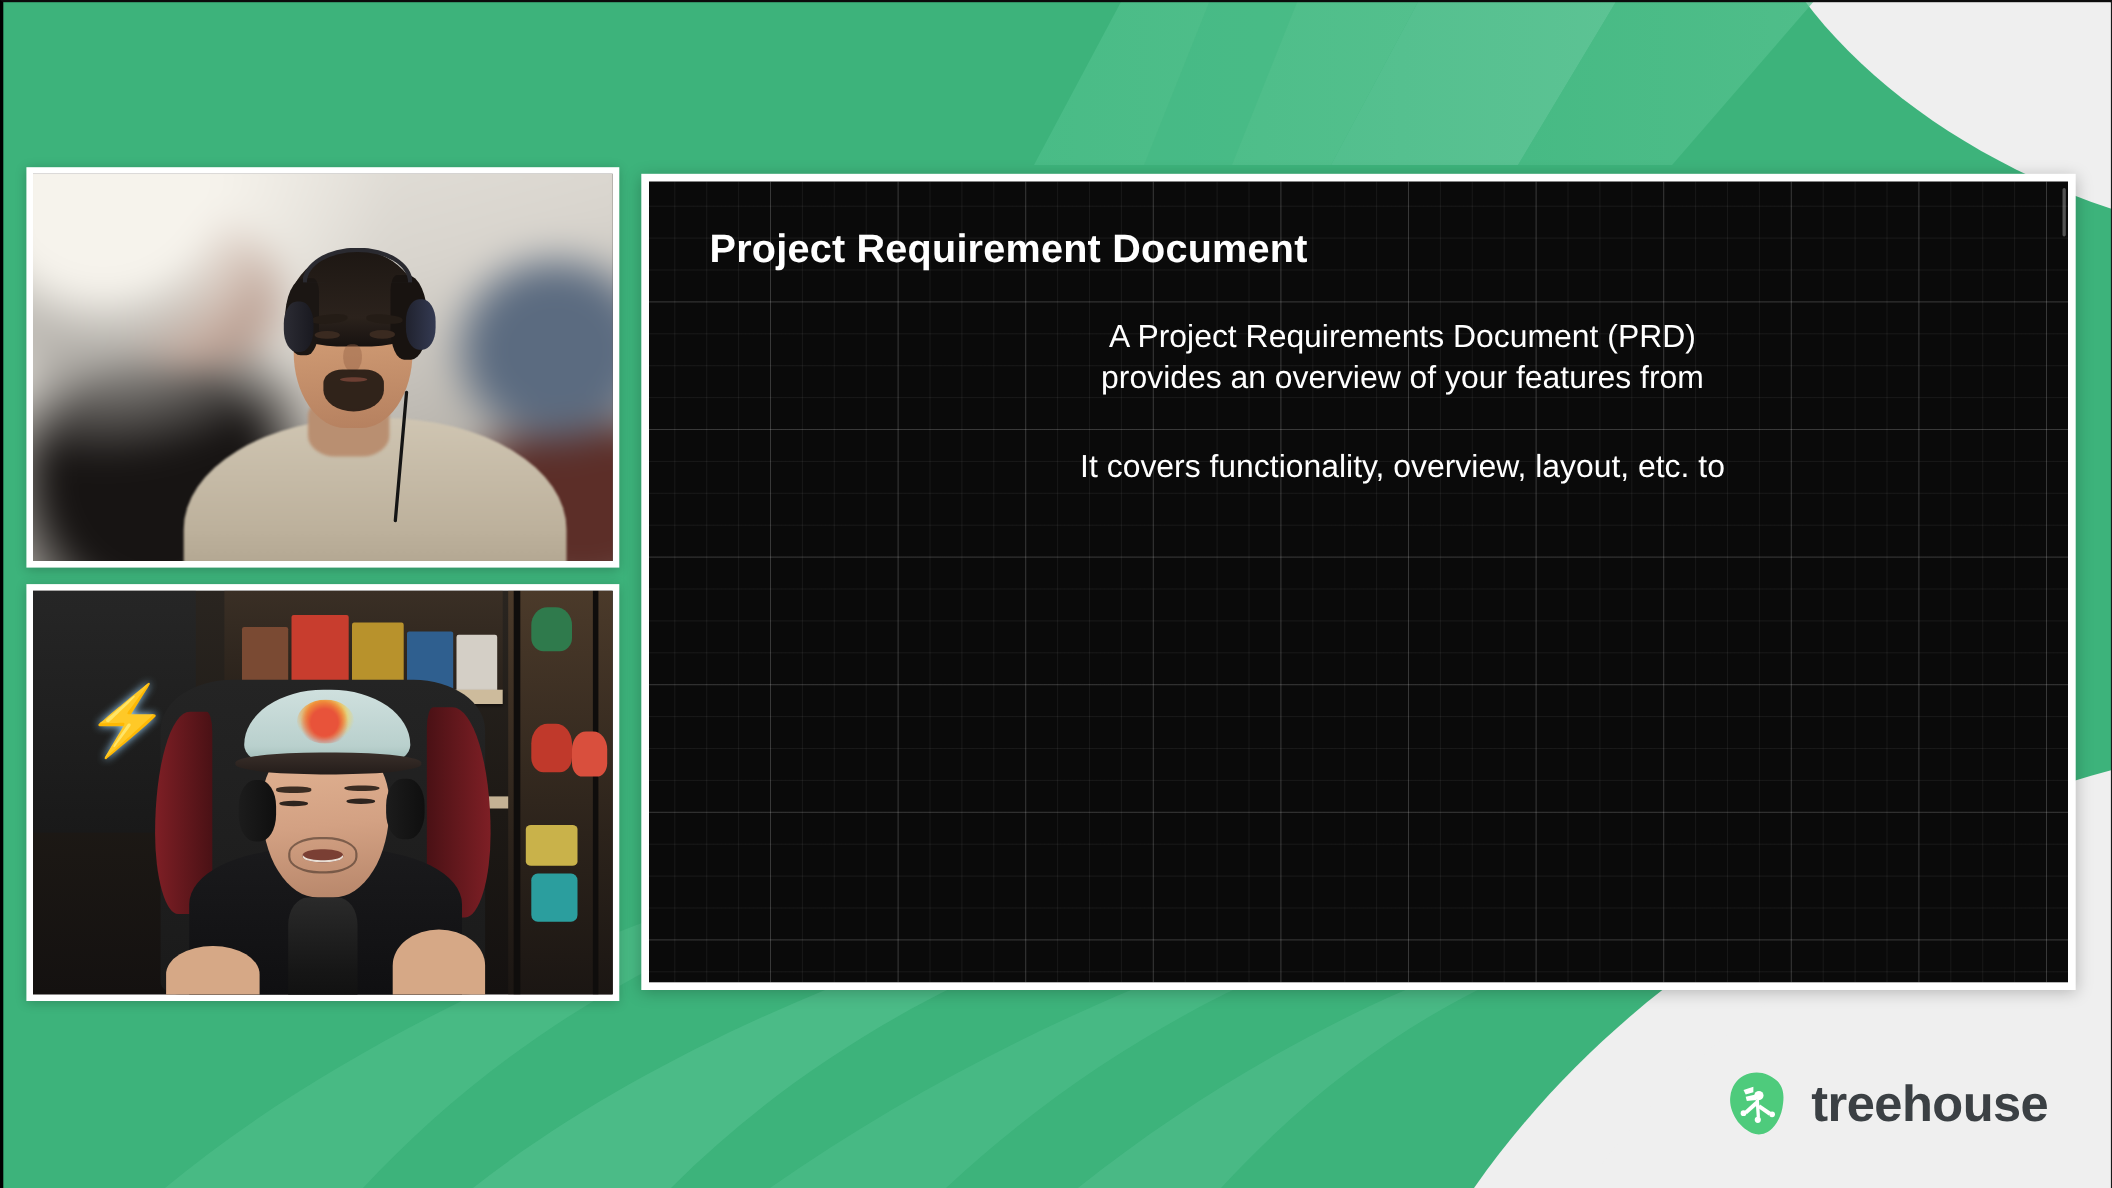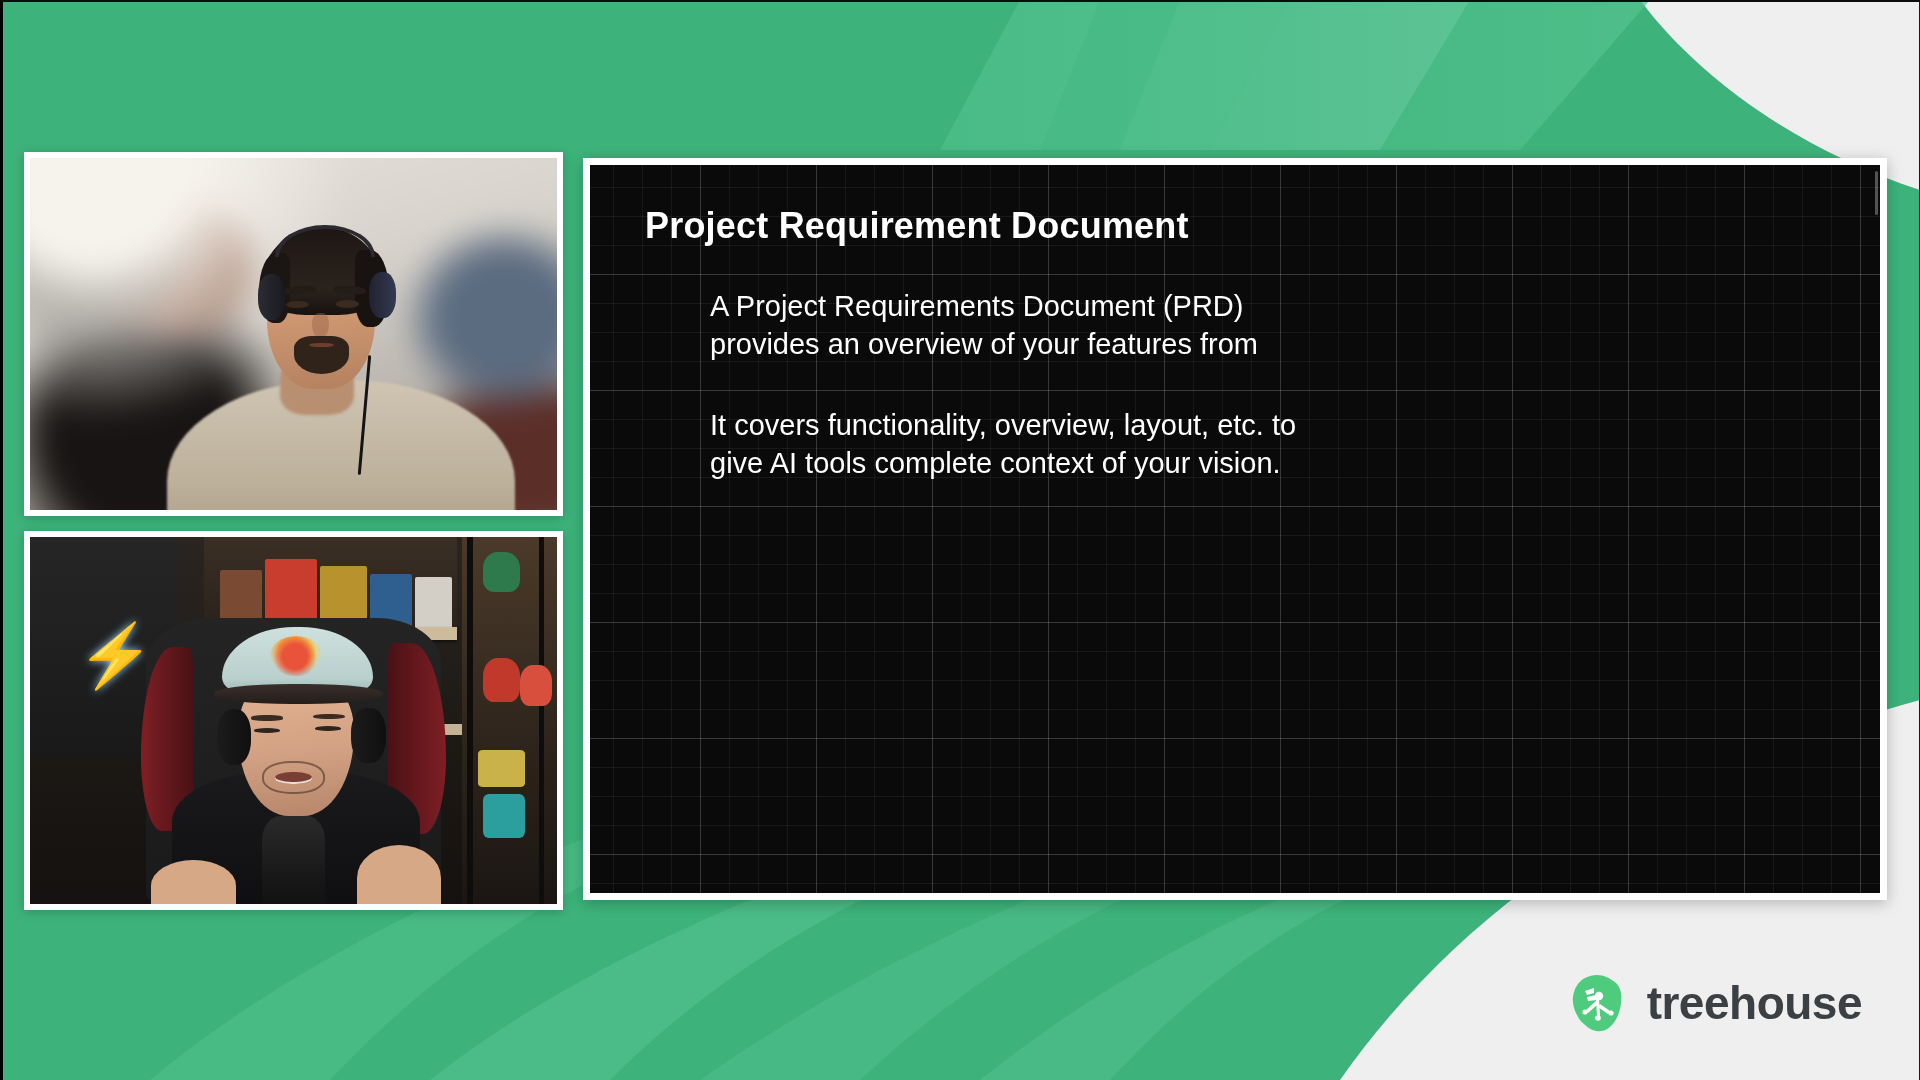--- a/index.html
+++ b/index.html
@@ -269,21 +269,21 @@
     padding-left:100px;
     color:#ffffff;
     font-size:36px; font-weight:bold; letter-spacing:.2px;
     white-space:nowrap;
   }
   #slide-body {
     position:absolute; left:120px; top:122px; right:40px;
     color:#ffffff;
     font-size:29px; line-height:1.32;
   }
-  #slide-body p { margin:0; }
+  #slide-body p { margin:0;text-align:center; }
   #slide-body .gap { height:42px; }
 
   
   #logo {
     position:absolute; right:58px; bottom:48px;
     display:flex; align-items:center; gap:24px;
     z-index:40;
   }
   #logo-mark { width:52px; height:58px; display:block; }
   #logo-word {
@@ -422,21 +422,20 @@
     <div id="slide">
       <div id="slide-scroll-hint"></div>
 
       <div id="slide-title">Project Requirement Document</div>
 
       <div id="slide-body">
         <p>A Project Requirements Document (PRD)</p>
         <p>provides an overview of your features from</p>
         <div class="gap"></div>
         <p>It covers functionality, overview, layout, etc. to</p>
-        <p>give AI tools complete context of your vision.</p>
       </div>
     </div>
   </div>
 
   <div id="logo">
     <svg id="logo-mark" viewBox="0 0 52 58">
       <path d="M26 1 C33 1 39 4 45 9 C50 14 51 21 50 29
                C49 38 46 46 40 52 C35 57 29 58 25 57
                C20 56 14 52 9 46 C4 39 1 31 2 23
                C3 14 8 7 14 4 C18 2 22 1 26 1 Z" fill="#4ECB7C"></path>

